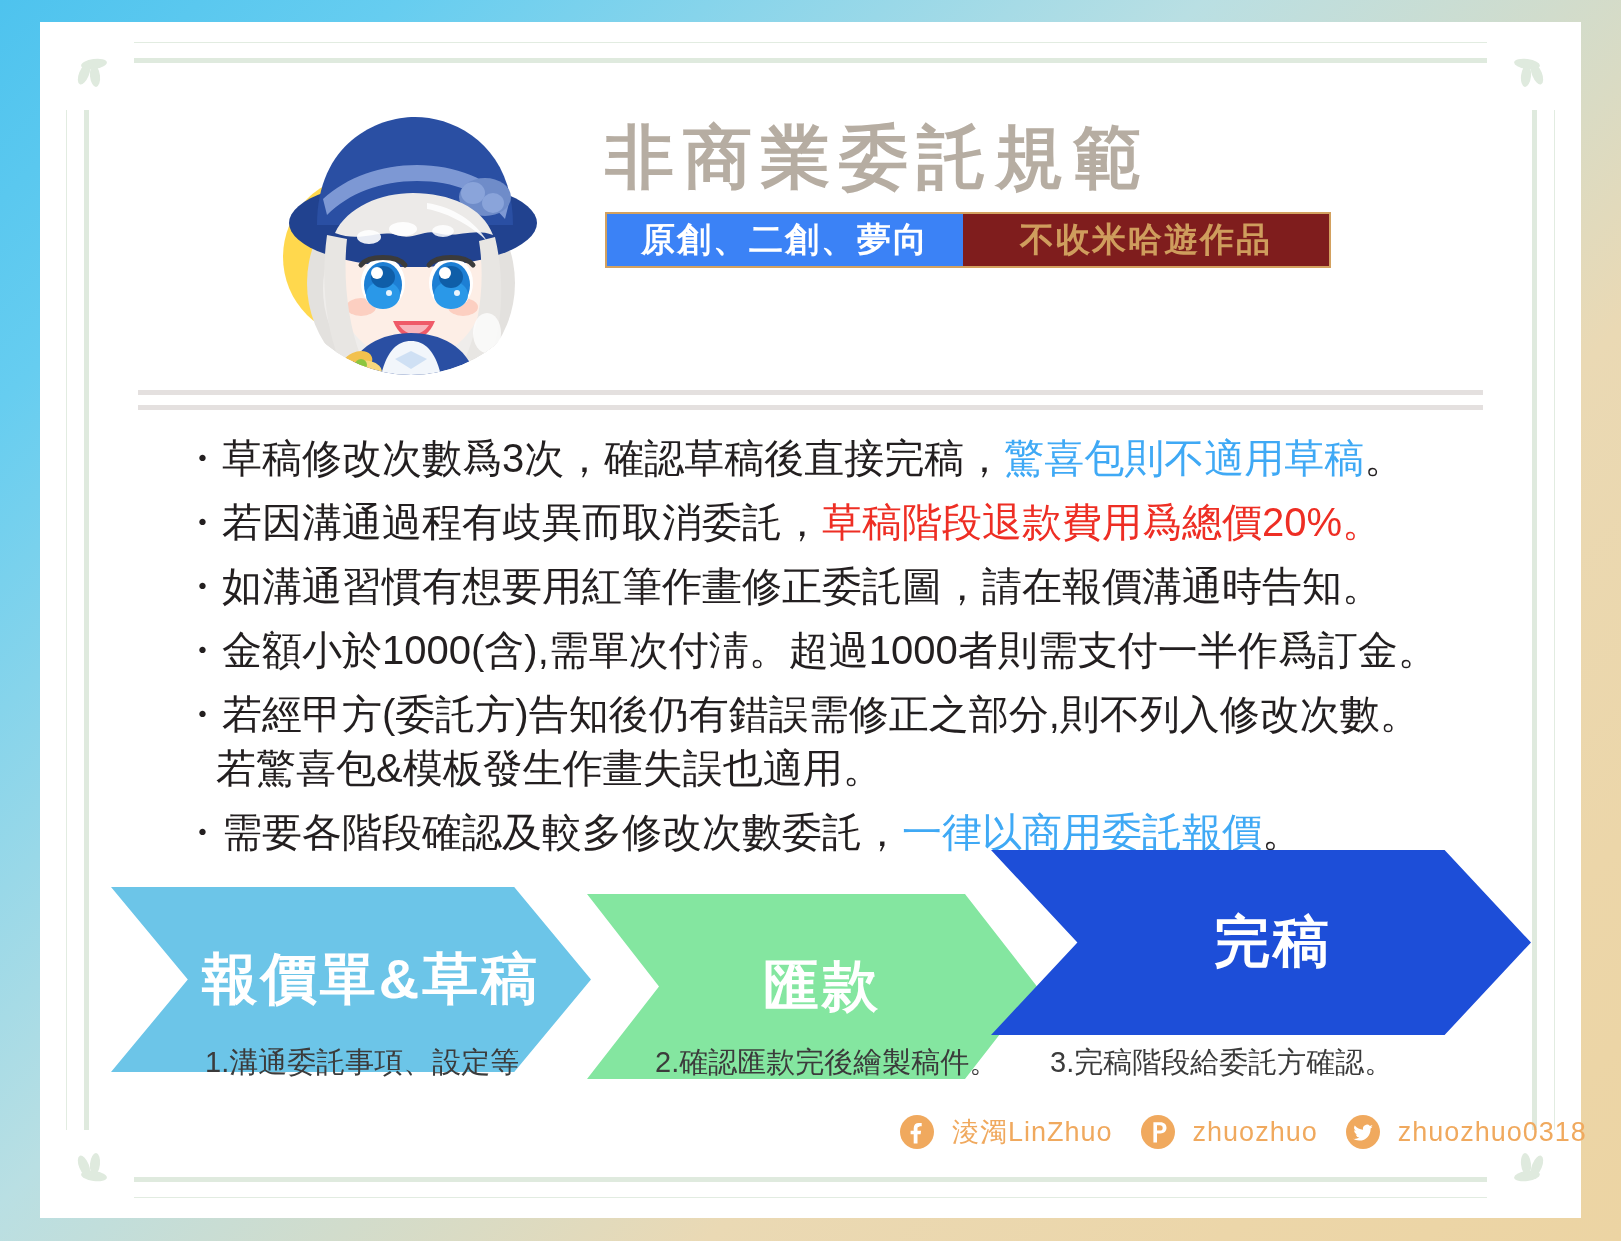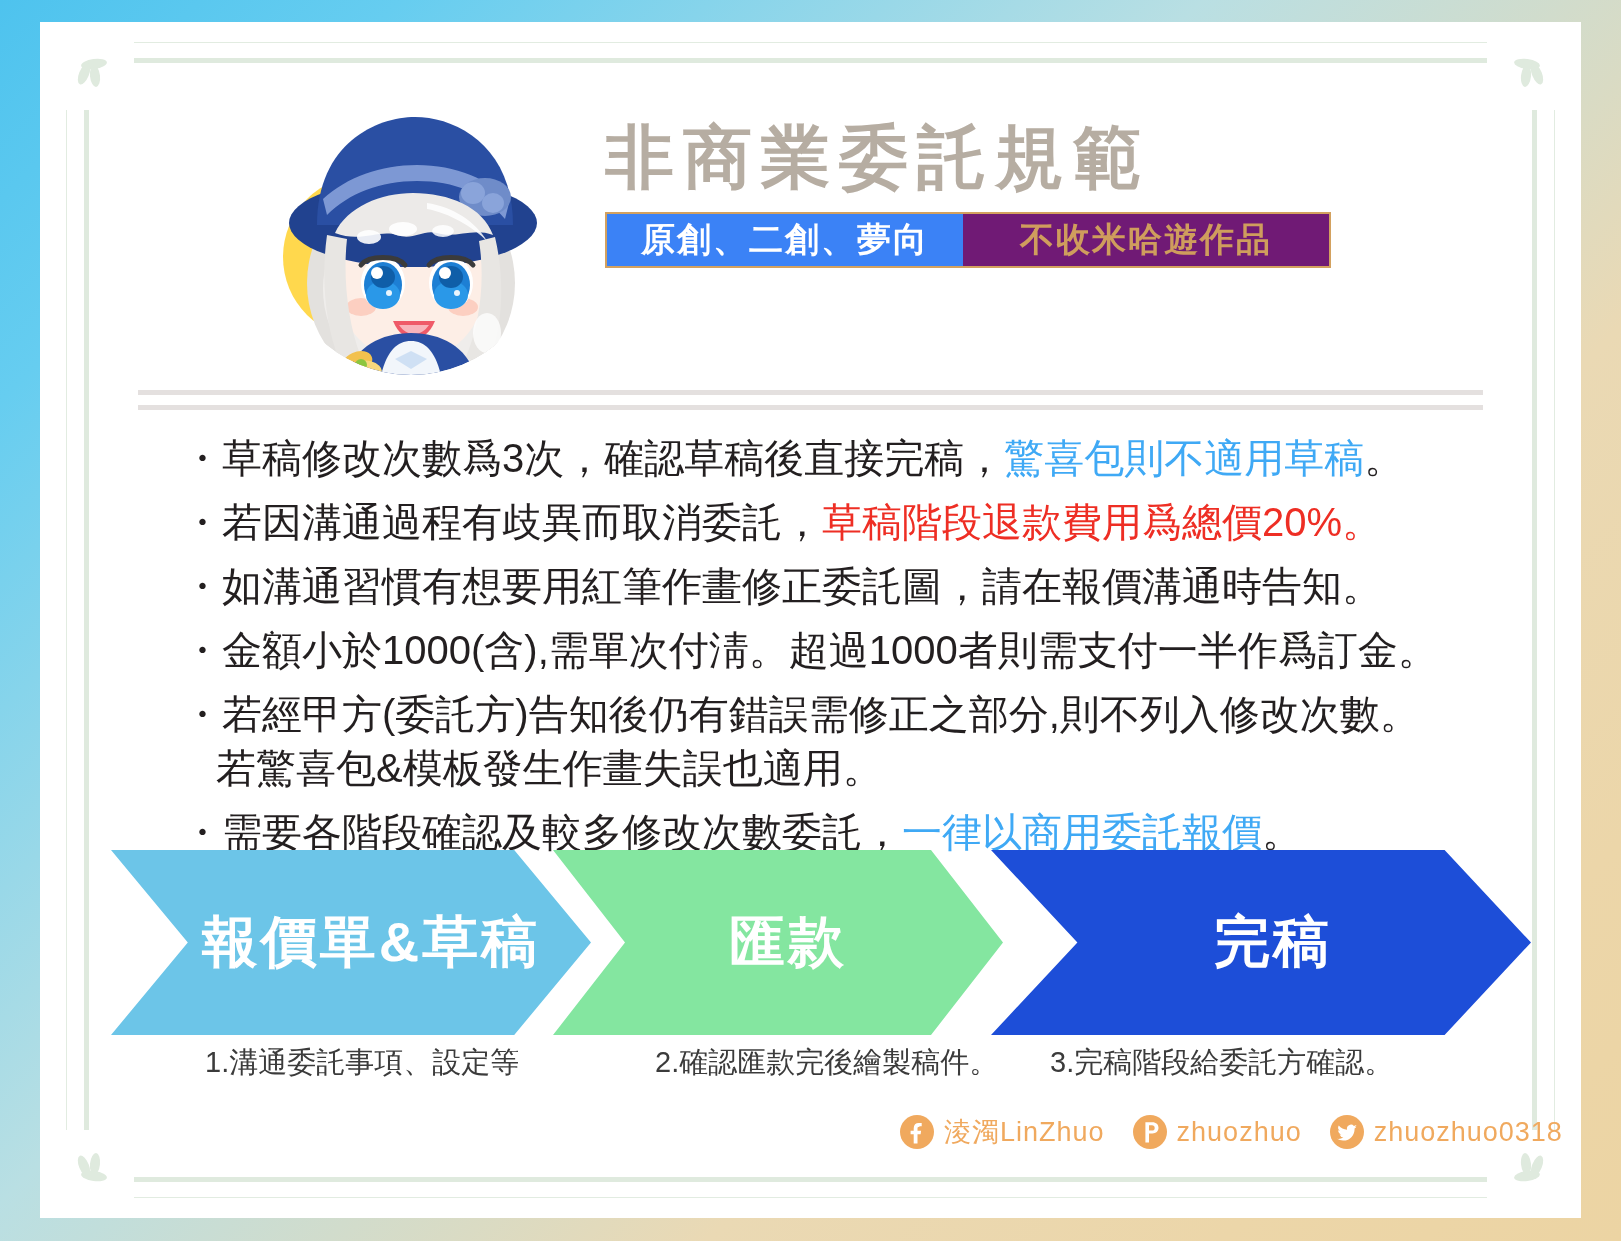--- a/index.html
+++ b/index.html
@@ -141,21 +141,21 @@
     color: #ffffff;
     font-size: 34px;
     font-weight: bold;
     letter-spacing: 2px;
     display: flex;
     align-items: center;
     justify-content: center;
     flex: 0 0 356px;
   }
   .badge-right {
-    background: #701a75;
+    background: #7f1d1d;
     color: #cf9d5d;
     font-size: 34px;
     font-weight: bold;
     letter-spacing: 2px;
     display: flex;
     align-items: center;
     justify-content: center;
     flex: 1 1 auto;
   }
 
@@ -222,21 +222,21 @@
     clip-path: polygon(0% 0%, 84% 0%, 100% 50%, 84% 100%, 0% 100%, 16% 50%);
   }
   .arrow .alabel {
     color: #ffffff;
     font-size: 56px;
     font-weight: bold;
     letter-spacing: 3px;
     white-space: nowrap;
   }
   .arrow-1 { left: 5px;   width: 480px; background: #6cc5e8; }
-  .arrow-2 { left: 447px; width: 450px; background: #84e6a0; }
+  .arrow-2 { left: 481px; width: 450px; background: #84e6a0; margin-top: 44px; }
   .arrow-3 { left: 885px; width: 540px; background: #f8cc69; }
   .arrow-1 .alabel { margin-left: 40px; }
   .arrow-2 .alabel { margin-left: 20px; }
   .arrow-3 .alabel { margin-left: 24px; }
 
   
   .captions {
     position: absolute;
     left: 0px;
     top: 968px;
@@ -263,21 +263,21 @@
     top: 1040px;
     width: 620px;
     display: flex;
     align-items: center;
     gap: 14px;
     color: #f0a95e;
   }
   .social .sitem {
     display: flex;
     align-items: center;
-    gap: 10px;
+    gap: 18px;
     margin-right: 14px;
   }
   .social .sicon {
     width: 34px;
     height: 34px;
     flex: 0 0 34px;
   }
   .social .shandle {
     font-size: 27px;
     letter-spacing: 1px;
@@ -448,21 +448,21 @@
             <span class="dot"></span>
             <span class="txt"><span>若驚喜包&amp;模板發生作畫失誤也適用。</span></span>
           </div>
           <div class="rule">
             <span class="dot">・</span>
             <span class="txt"><span>需要各階段確認及較多修改次數委託，</span><span class="hl-blue">一律以商用委託報價</span><span>。</span></span>
           </div>
         </div>
 
       <div class="flow" id="flow-row">
-          <div class="arrow arrow-1" style="background: rgb(108, 197, 232);">
+          <div class="arrow arrow-1" style="background: rgb(108, 197, 232); margin-top: 37px;">
             <span class="alabel">報價單&amp;草稿</span>
           </div>
           <div class="arrow arrow-2" style="background: rgb(132, 230, 160);">
             <span class="alabel">匯款</span>
           </div>
           <div class="arrow arrow-3" style="background: #1d4ed8;">
             <span class="alabel">完稿</span>
           </div>
         </div>
 

